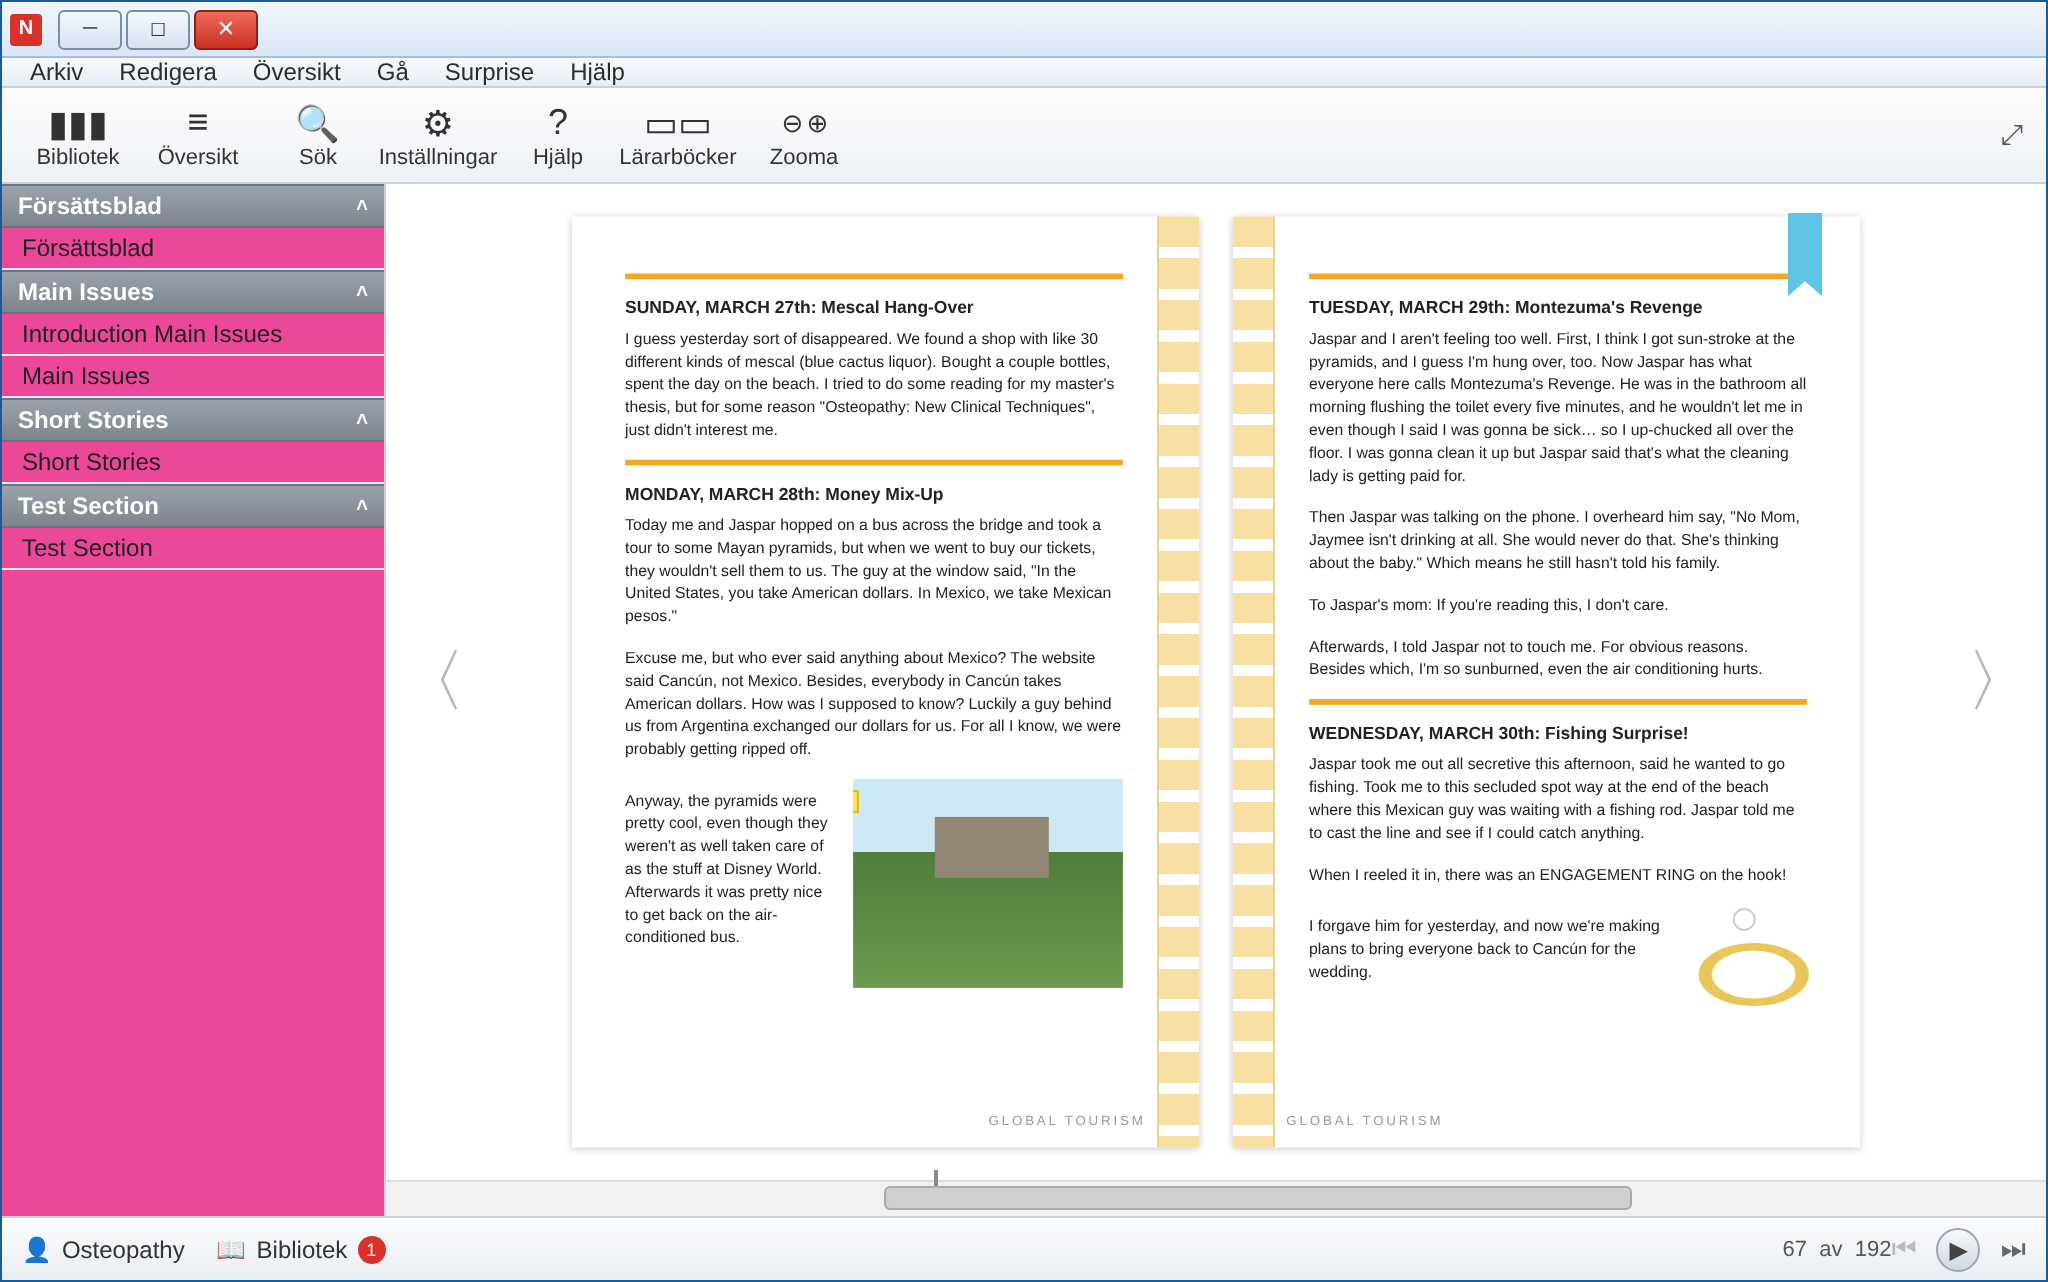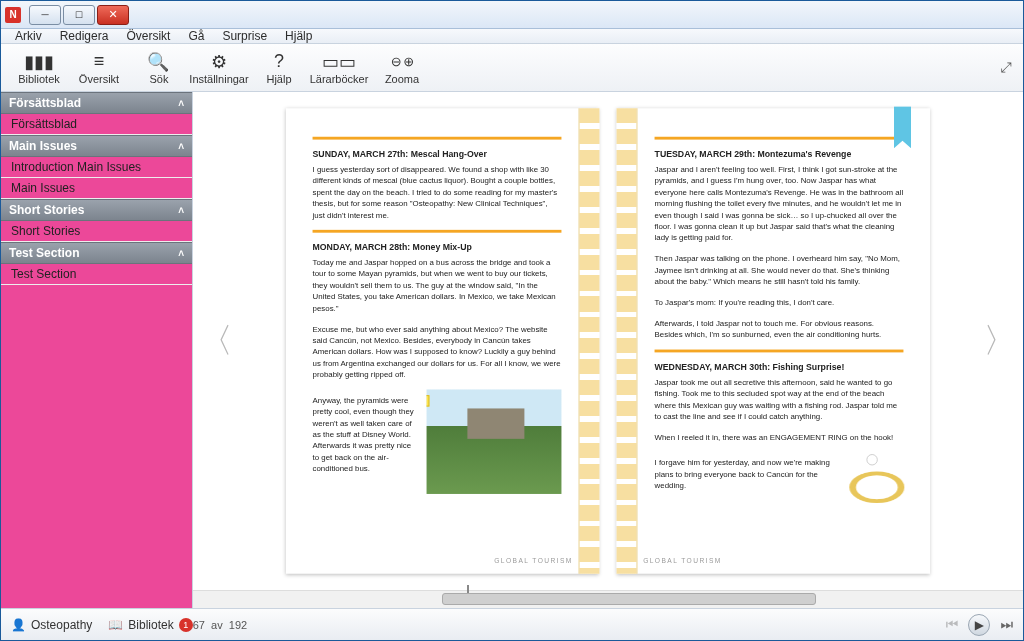--- a/index.html
+++ b/index.html
@@ -229,21 +229,21 @@
     display:flex; align-items:center;
     padding: 0 10px;
     font-size:12px; color:#333;
   }
   .status-left { display:flex; align-items:center; gap:16px;}
   .status-item { display:flex; align-items:center; gap:5px; cursor:pointer;}
   .badge-red {
     width:14px;height:14px; border-radius:50%; background:#d8322a; color:#fff;
     font-size:9px; display:flex;align-items:center;justify-content:center;
   }
-  .status-center { flex:1; text-align:left; color:#555; font-size:11px;}
+  .status-center { flex:1; text-align:right; color:#555; font-size:11px;}
   .status-right { display:flex; gap:10px; align-items:center;}
   .play-btn {
     width:22px;height:22px; border-radius:50%;
     background: linear-gradient(#f7f9fc,#cfd7e0); border:1px solid #9aa6b3;
     display:flex;align-items:center;justify-content:center; color:#444;
   }
   .skip { color:#666; font-size:14px; cursor:pointer;}
   .skip.disabled{opacity:.4;}
 
   .side-bookmark {

